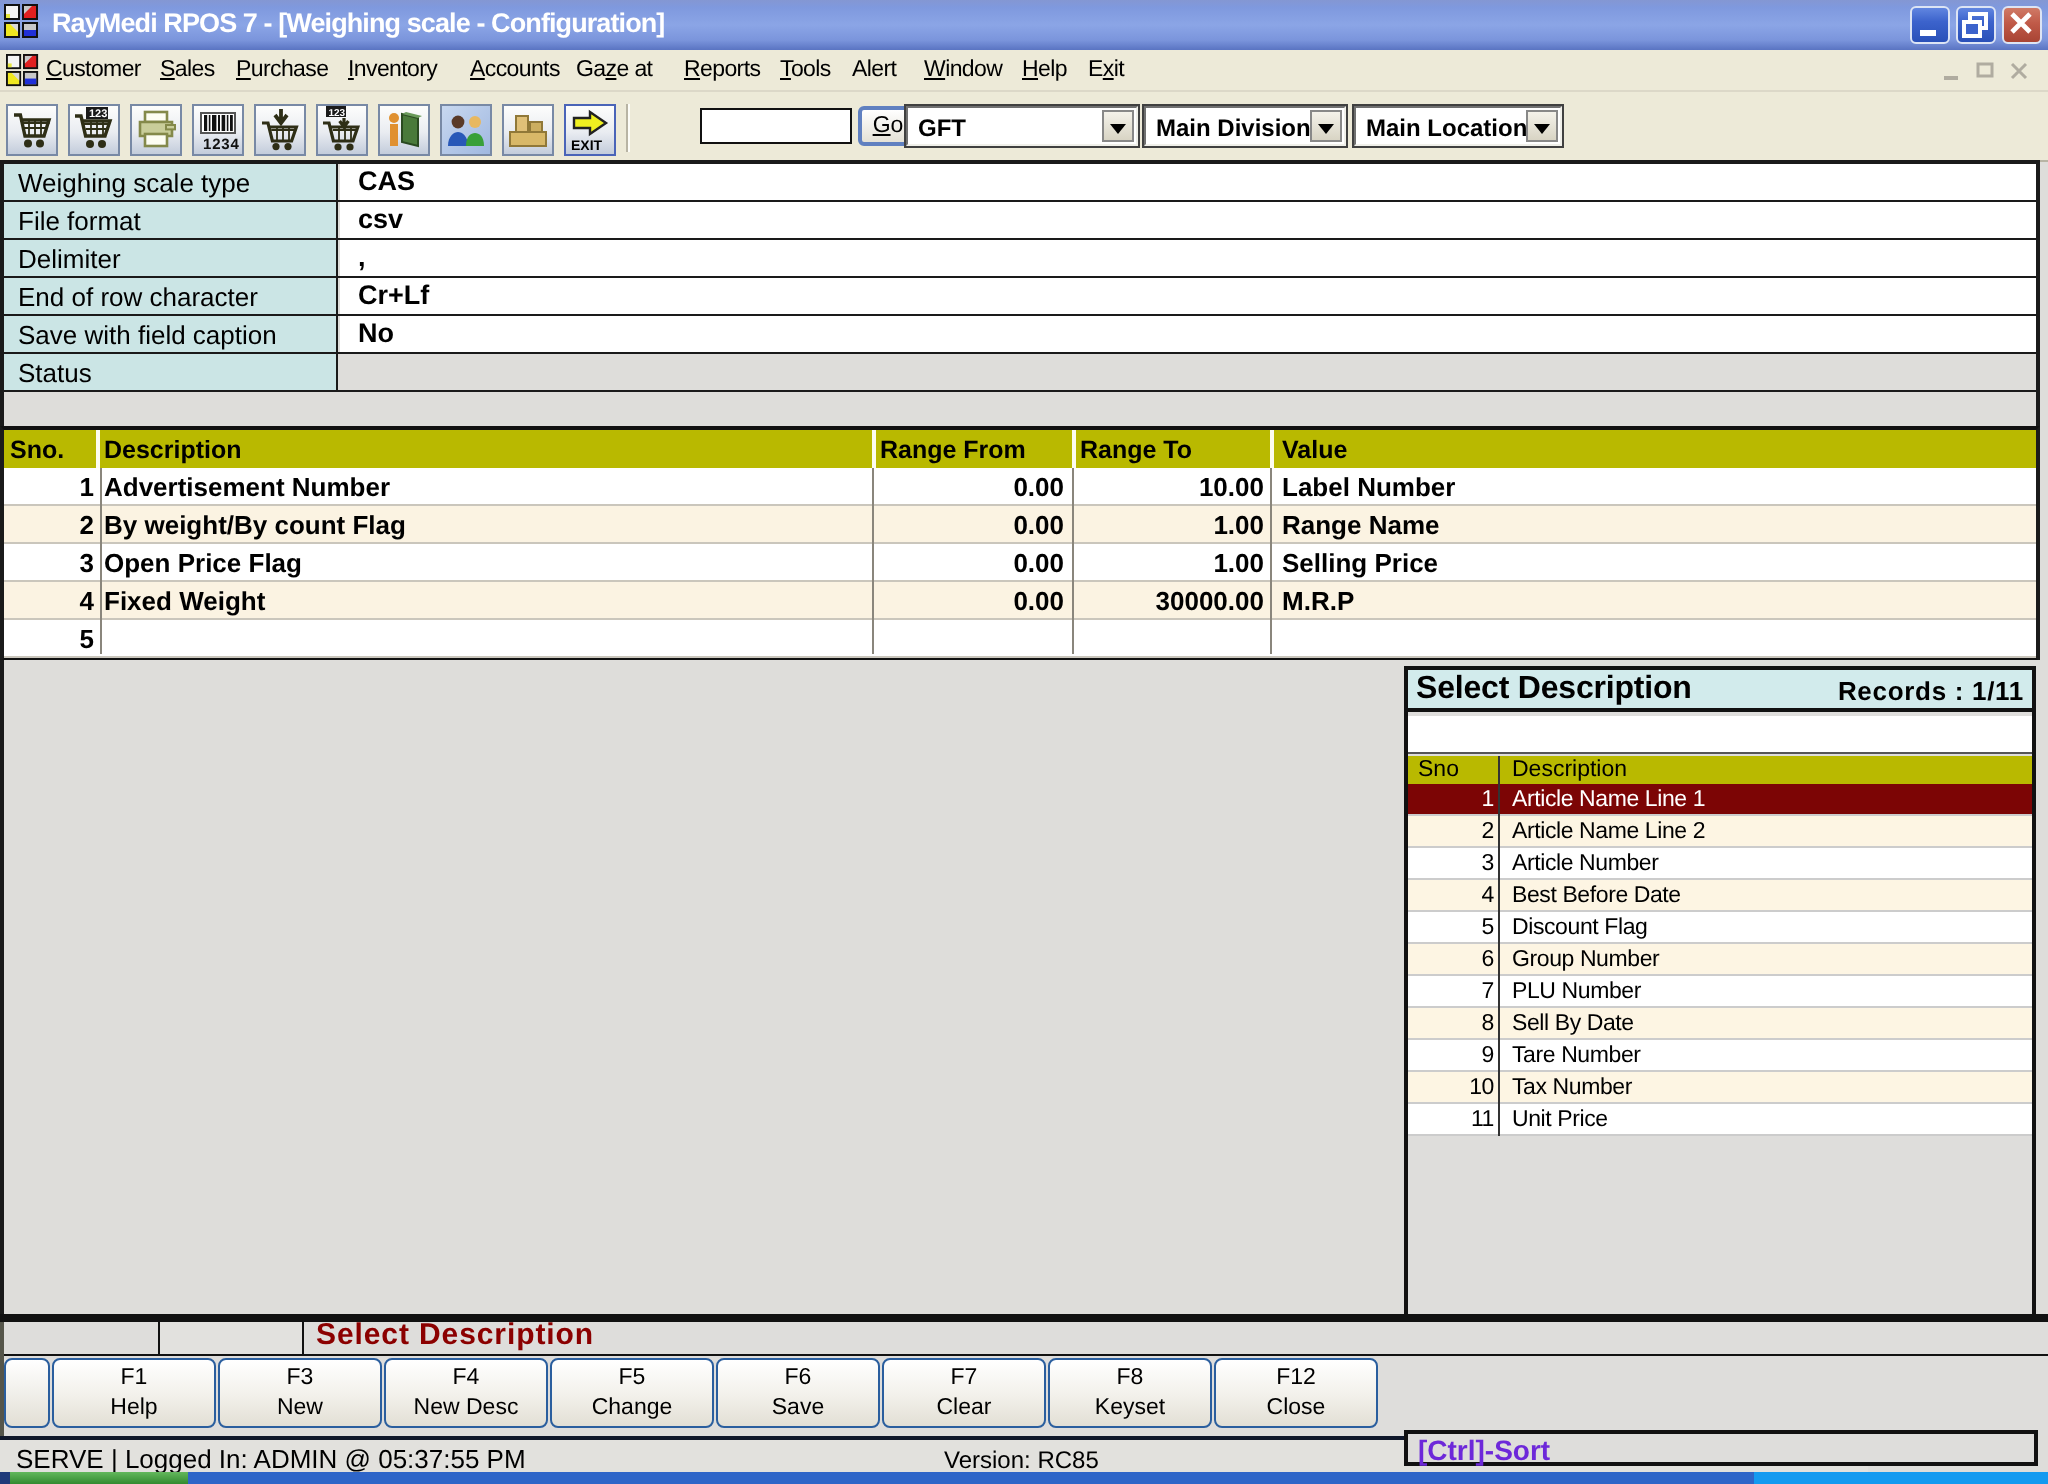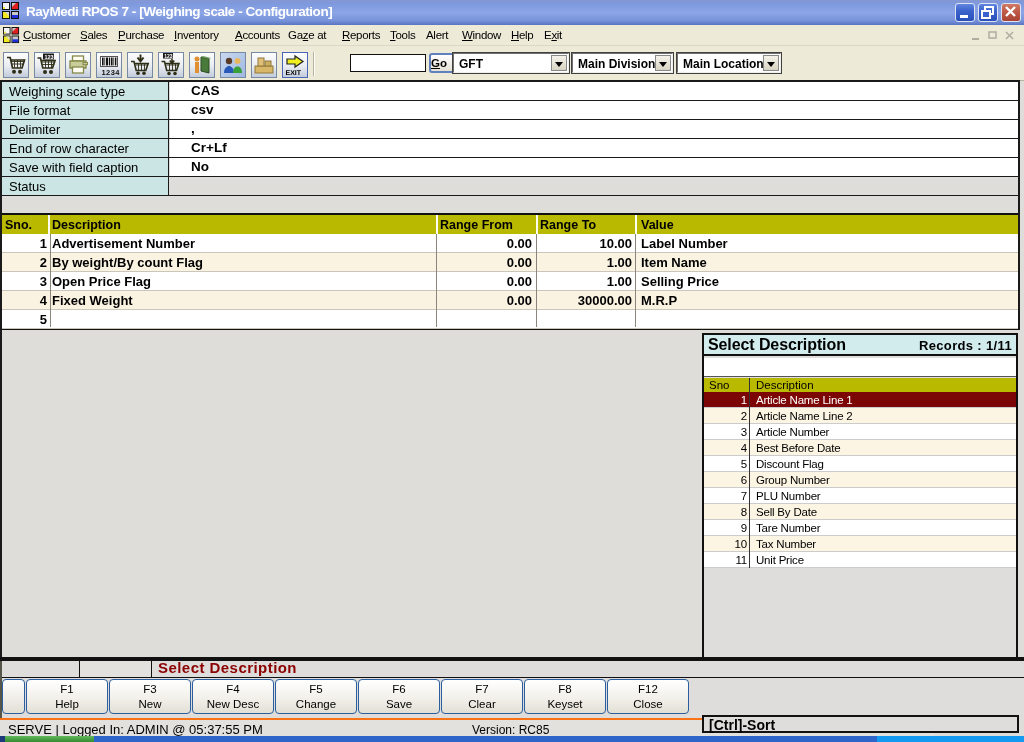--- a/index.html
+++ b/index.html
@@ -18,31 +18,31 @@
 
 #menubar{left:0;top:25px;width:1024px;height:21px;background:#edead8;border-bottom:1px solid #dcd8c8}
 .mi{position:absolute;top:29px;font-size:11.5px;letter-spacing:-0.3px;color:#000;white-space:pre;}
 .mi u{text-decoration:underline;}
 
 
 #toolbar{left:0;top:46px;width:1024px;height:35px;background:#edead8;border-bottom:1px solid #b8b4a4;}
 .tb{position:absolute;top:52px;width:26px;height:26px;background:linear-gradient(180deg,#fdfdfc 0%,#e9ecf1 55%,#c3ccdb 100%);border:1px solid #7889a5;}
 #tb-sep{left:313px;top:52px;width:2px;height:24px;background:#b8b4a4;border-right:1px solid #fdfdf8;}
 #tb-input{left:350px;top:54px;width:76px;height:18px;background:#fff;border:1px solid #111;}
-#tb-go{left:429px;top:53px;width:30px;height:20px;background:linear-gradient(180deg,#fff,#e4e1d6);border:2px solid #6080c0;border-radius:3px;font-size:11.5px;line-height:16px;font-weight:bold;}
+#tb-go{left:429px;top:53px;width:30px;height:20px;background:linear-gradient(180deg,#fff,#e4e1d6);border:2px solid #6080c0;border-radius:3px;font-size:11.5px;text-align:center;line-height:16px;}
 .combo{top:53px;height:20px;background:#fff;border-top:1px solid #707070;border-left:1px solid #707070;border-bottom:1px solid #f0f0ea;border-right:1px solid #f0f0ea;outline:1px solid #404040;font-weight:bold;font-size:12px;}
 .combo .ct{position:absolute;left:5px;top:3px;}
 .combo .ca{position:absolute;right:1px;top:1px;bottom:1px;width:16px;background:linear-gradient(180deg,#f4f2ea,#d8d4c4);border:1px solid #888;}
 .combo .ca:after{content:"";position:absolute;left:3px;top:6px;border:4px solid transparent;border-top:5px solid #000;}
 
 
 #form{left:0;top:80px;width:1020px;height:135px;border-top:2px solid #1a1a1a;border-left:2px solid #1a1a1a;border-right:2px solid #1a1a1a;}
 .frow{position:absolute;left:0;width:1016px;height:19px;border-bottom:1px solid #1a1a1a;}
 .flabel{position:absolute;left:0;top:0;width:167px;height:18px;background:#cbe5e5;border-right:1px solid #1a1a1a;font-size:13px;padding:2px 0 0 7px;color:#000;}
-.fval{position:absolute;left:168px;top:0;right:0;height:18px;background:#fff;font-size:13.5px;font-weight:bold;padding:1px 0 0 21px;}
+.fval{position:absolute;left:168px;top:0;right:0;height:18px;background:#fff;font-size:13.5px;font-weight:bold;padding:1px 0 0 9px;}
 
 
 #thead{left:0;top:213px;width:1020px;height:20.5px;background:#b9b900;border-top:2.5px solid #111;border-left:2px solid #1a1a1a;border-right:2px solid #1a1a1a;}
 .th{position:absolute;top:2.5px;font-size:12.5px;font-weight:bold;color:#000;}
 .thsep{position:absolute;top:0;width:2px;height:19px;background:#fdfdf0;}
 #tbody{left:0;top:233.5px;width:1020px;height:97px;background:#fff;border-left:2px solid #1a1a1a;border-right:2px solid #1a1a1a;border-bottom:2px solid #111;}
 .trow{position:absolute;left:0;width:1016px;height:19px;border-bottom:1px solid #cac6bc;font-size:13px;font-weight:bold;}
 .trow.alt{background:#fbf3e2;}
 .tc{position:absolute;top:2px;}
 .vline{position:absolute;top:0;bottom:2px;width:1px;background:#8a867c;}
@@ -50,41 +50,41 @@
 
 #graymain{left:0;top:330px;width:1024px;height:327px;background:#deddda;border-left:2px solid #1a1a1a;}
 #blacksep{left:0;top:657px;width:1024px;height:4px;background:#111;}
 #ctrstrip{left:0;top:661px;width:1024px;height:17px;background:#dedddb;border-bottom:1px solid #111;}
 #ctrbox{position:absolute;left:0;top:0;width:80px;height:16px;border-right:1px solid #111;font-size:12px;font-weight:bold;padding:17px 0 0 7px;}
 #ctrbox2{position:absolute;left:80px;top:0;width:72px;height:16px;border-right:1px solid #111;background:#e2e1de;}
 #seldesc-red{position:absolute;left:158px;top:-1px;line-height:16px;font-size:15px;letter-spacing:0.45px;font-weight:bold;color:#8b0000;}
 #fkeys{left:0;top:678px;width:1024px;height:40px;background:#dedddb;}
 .fk{position:absolute;top:1px;width:82px;height:35px;background:linear-gradient(180deg,#ffffff 0%,#f2f0ea 55%,#e2dfd5 100%);border:1px solid #2a5e9e;border-radius:4px;text-align:center;font-size:11.5px;padding-top:2px;line-height:15px;}
 #fkstub{position:absolute;left:2px;top:1px;width:23px;height:35px;background:linear-gradient(180deg,#ffffff,#e2dfd5);border:1px solid #2a5e9e;border-radius:4px;}
-#statusbar{left:0;top:718px;width:934px;height:18px;background:#e2e1dd;border-top:2px solid #f97316;font-size:12px;}
+#statusbar{left:0;top:718px;width:934px;height:18px;background:#e2e1dd;border-top:2px solid #0f172a;font-size:12px;}
 #taskbar{left:0;top:736px;width:1024px;height:6px;background:#2e65c8;}
 #tb-green{position:absolute;left:5px;top:0;width:89px;height:6px;background:linear-gradient(180deg,#63b85c,#338a30);}
 #tb-bright{position:absolute;left:877px;top:0;width:147px;height:6px;background:#149af0;}
 
 
 #panel{left:702px;top:333px;width:316px;height:381px;border:2px solid #111;background:#dedddb;}
 #phead{position:absolute;left:0;top:0;width:312px;height:21px;background:#d2ebec;border-bottom:2px solid #111;}
 #ptitle{position:absolute;left:4px;top:1px;font-size:16px;font-weight:bold;letter-spacing:-0.1px;}
 #precords{position:absolute;right:4px;top:3px;font-size:13px;font-weight:bold;letter-spacing:0.35px;padding-left:46px;}
 #pwhite{position:absolute;left:0;top:23px;width:312px;height:19px;background:#fff;border-bottom:1px solid #555;}
 #polive{position:absolute;left:0;top:43px;width:312px;height:14px;background:#b9b900;font-size:11.5px;}
 #prows{position:absolute;left:0;top:57px;width:312px;height:176px;background:#fff;}
 .prow{position:absolute;left:0;width:312px;height:16px;font-size:11.5px;letter-spacing:-0.2px;border-bottom:1px solid #ccc;}
 .prow.alt{background:#fdf5e3;}
 .prow.sel{background:#7c0505;color:#fff;}
 .pnum{position:absolute;right:269px;top:2px;}
 .pdesc{position:absolute;left:52px;top:2px;}
 #psep{position:absolute;left:45px;top:43px;width:1px;height:190px;background:#333;}
 
-#ctrlsort{left:702px;top:715px;width:317px;height:18px;border:2px solid #111;background:#dedddb;font-size:14px;font-weight:bold;color:#000000;padding:0 0 0 5px;}
+#ctrlsort{left:702px;top:715px;width:317px;height:18px;border:2px solid #111;background:#dedddb;font-size:14px;font-weight:bold;color:#6d28d9;padding:0 0 0 5px;}
 </style></head>
 <body>
 <div id="page">
 
 <div id="titlebar" class="abs"></div>
 <div id="title-text" class="abs">RayMedi RPOS 7 - [Weighing scale - Configuration]</div>
 <svg class="abs" style="left:2px;top:2px" width="18" height="18" viewBox="0 0 18 18">
  <g>
   <rect x="0" y="0" width="8" height="8" fill="#111"></rect>
         <rect x="1" y="1" width="6" height="6" fill="#f4f4f4"></rect>
@@ -277,21 +277,21 @@
         <span class="tc" style="left:50px">Advertisement Number</span>
         <span class="tc" style="right:486px">0.00</span>
         <span class="tc" style="right:386px">10.00</span>
         <span class="tc" style="left:639px">Label Number</span>
       </div>
  <div class="trow alt" style="top:19px">
         <span class="tc" style="right:971px">2</span>
         <span class="tc" style="left:50px">By weight/By count Flag</span>
         <span class="tc" style="right:486px">0.00</span>
         <span class="tc" style="right:386px">1.00</span>
-        <span class="tc" style="left:639px">Item Name</span>
+        <span class="tc" style="left:639px">Range Name</span>
       </div>
  <div class="trow" style="top:38px">
         <span class="tc" style="right:971px">3</span>
         <span class="tc" style="left:50px">Open Price Flag</span>
         <span class="tc" style="right:486px">0.00</span>
         <span class="tc" style="right:386px">1.00</span>
         <span class="tc" style="left:639px">Selling Price</span>
       </div>
  <div class="trow alt" style="top:57px">
         <span class="tc" style="right:971px">4</span>

